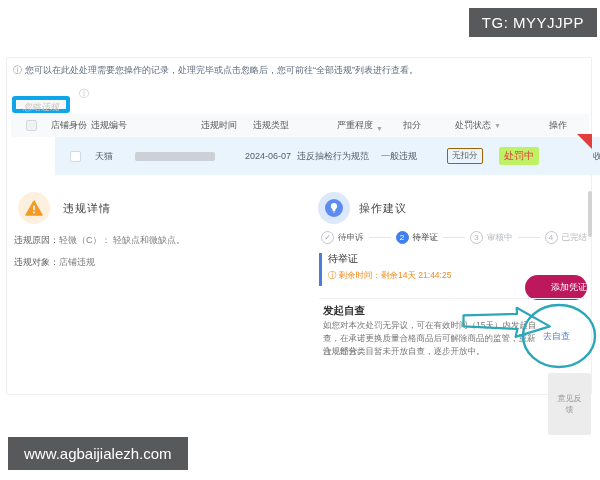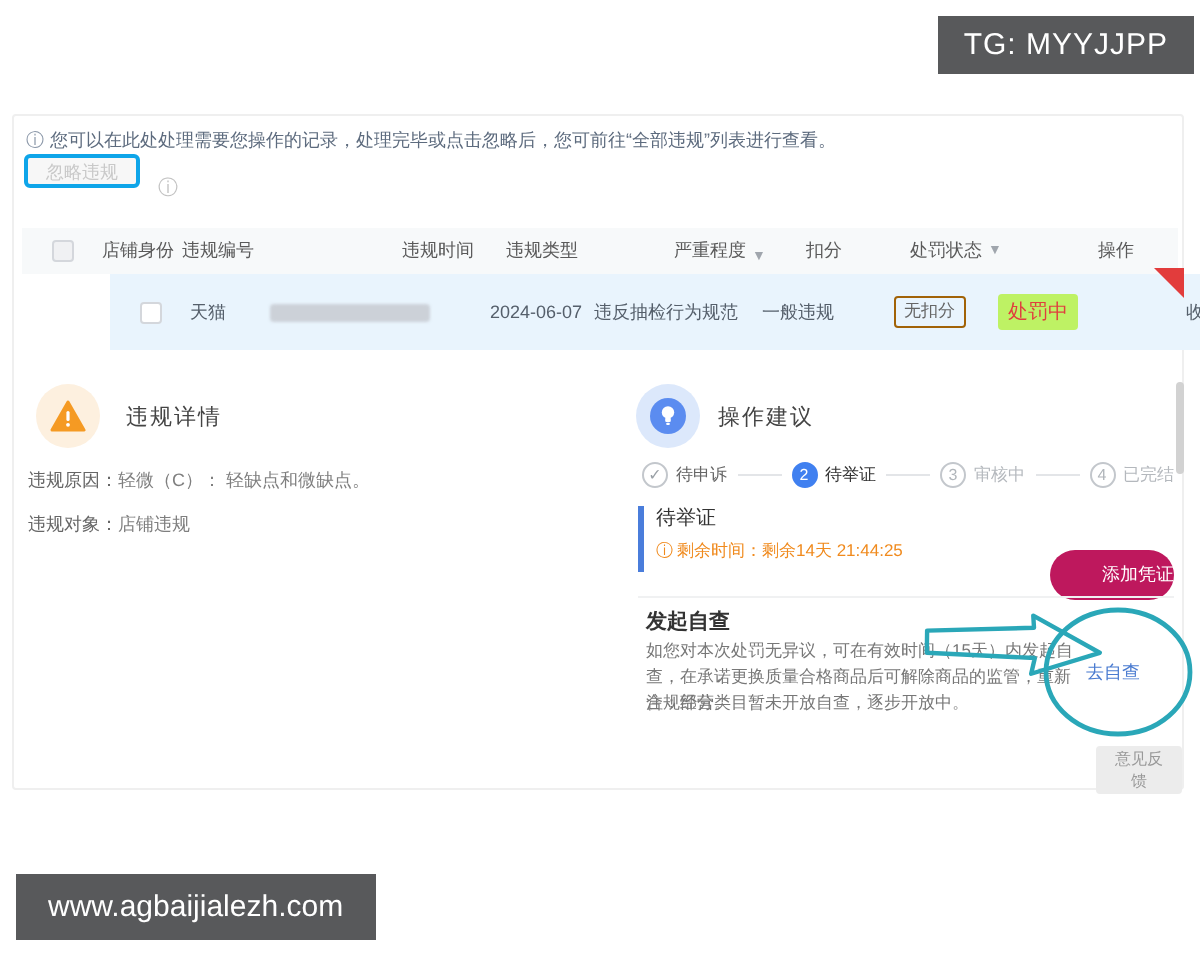--- a/index.html
+++ b/index.html
@@ -15,23 +15,23 @@
   .zhihu { position:absolute; right:14px; top:382px; font-size:16px; color:#dddddd;
            letter-spacing:1px; text-shadow:0 1px 0 #fff; }
 
   
   .card { position:absolute; left:6px; top:57px; width:586px; height:338px;
           background:#fff; border:1px solid #efefef; border-radius:2px; }
 
   .notice { position:absolute; left:6px; top:6px; font-size:9px; color:#5d6b7e; white-space:nowrap; }
   .notice .i { color:#8a97a8; margin-right:3px; }
 
-  .btn-ignore { position:absolute; left:5px; top:19px; width:58px; height:17px;
-            background:#f7f7f7; border:2px solid #0ea5e9; border-radius:3px;
-            color:#c9c9c9; font-size:9px; line-height:15px; text-align:center; }
+  .btn-ignore { position:absolute; left:5px; top:38px; width:58px; height:17px;
+            background:#f7f7f7; border:4px solid #0ea5e9; border-radius:3px;
+            color:#c9c9c9; font-size:9px; line-height:15px; text-align:center;font-style:italic; }
   .toolbar-info { position:absolute; left:72px; top:29px; color:#c2c2c2; font-size:10px; }
 
   
   .thead, .trow { position:absolute; left:4px; width:578px; display:flex; align-items:center; }
   .thead { top:56px; height:23px; background:#f7f9fa; color:#5a5a5a; font-size:9px; }
   .trow  { top:79px; height:38px; background:#e9f4fd; color:#555f6b; font-size:9px;margin-left:44px; }
   .cell { flex:none; display:flex; align-items:center; }
   .c-check  { width:40px; justify-content:center; }
   .c-shop   { width:40px; }
   .c-no     { width:110px; }
@@ -89,21 +89,21 @@
 
   .sc-title { position:absolute; left:316px; top:246px; font-size:10.5px; color:#333; font-weight:bold; }
   .sc-desc { position:absolute; left:316px; top:261px; width:218px; font-size:8.5px; color:#777; line-height:13px; }
   .sc-note { position:absolute; left:316px; top:288px; width:218px; font-size:8.5px; color:#777; }
   .go-selfcheck { position:absolute; left:536px; top:272px; font-size:9px; color:#4a7bd0; background:none; border:none; }
   .annot-ellipse { position:absolute; left:512px; top:243px; }
   .annot-arrow { position:absolute; left:453px; top:247px; }
   .scroll-thumb { position:absolute; left:581px; top:133px; width:4px; height:46px; background:#d2d2d2; border-radius:2px; }
 
   .feedback { position:absolute; left:541px; top:315px; background:#ececec; color:#999;
-              font-size:8px; padding:1px 6px; border-radius:2px; border:none; }
+              font-size:8px; padding:20px 6px; border-radius:2px; border:none; }
 </style>
 </head>
 <body>
 
 <div class="page">
 
   <div class="tg-box">
     <span>TG: MYYJJPP</span>
   </div>
 

